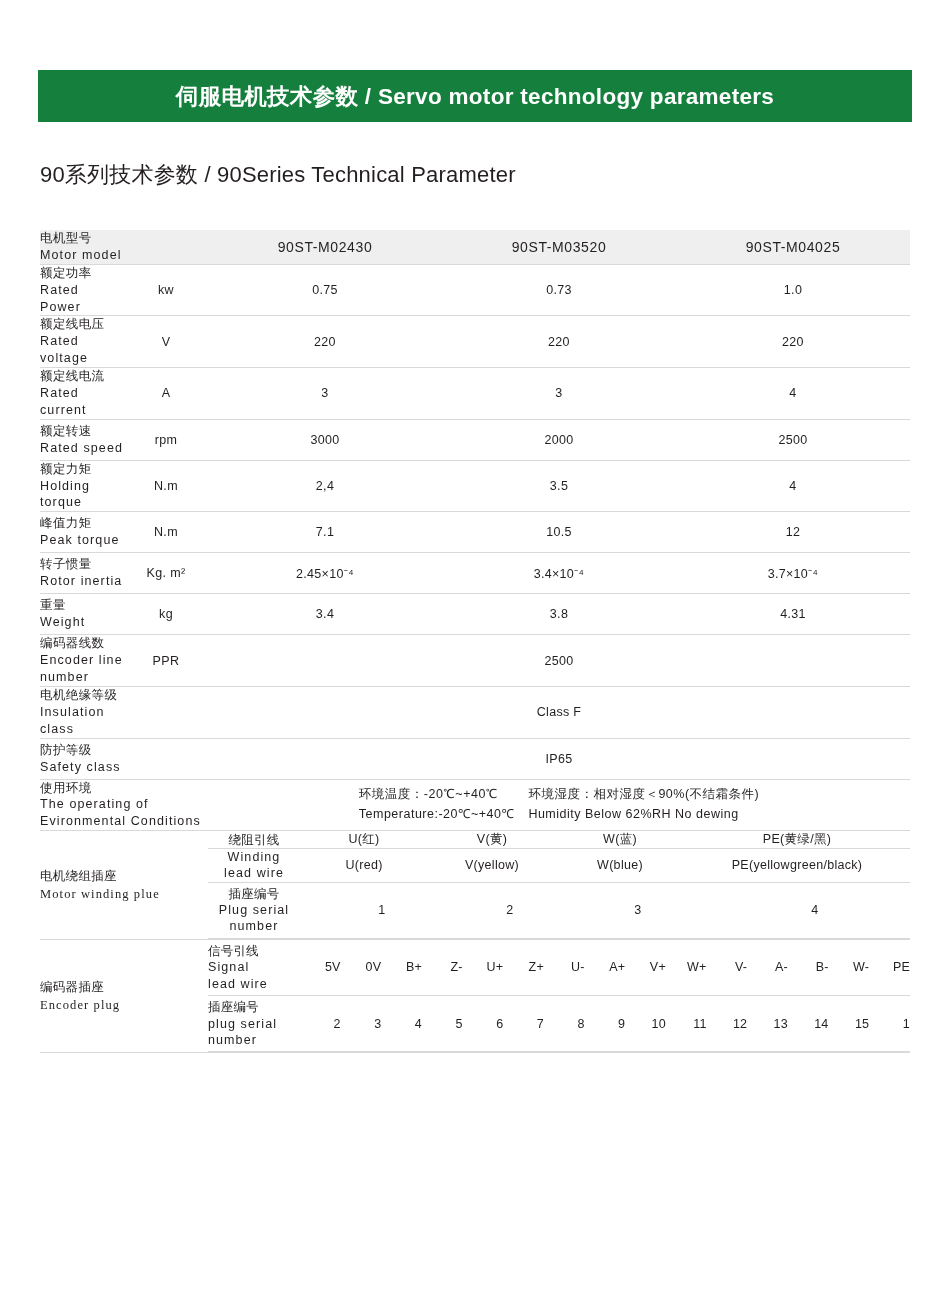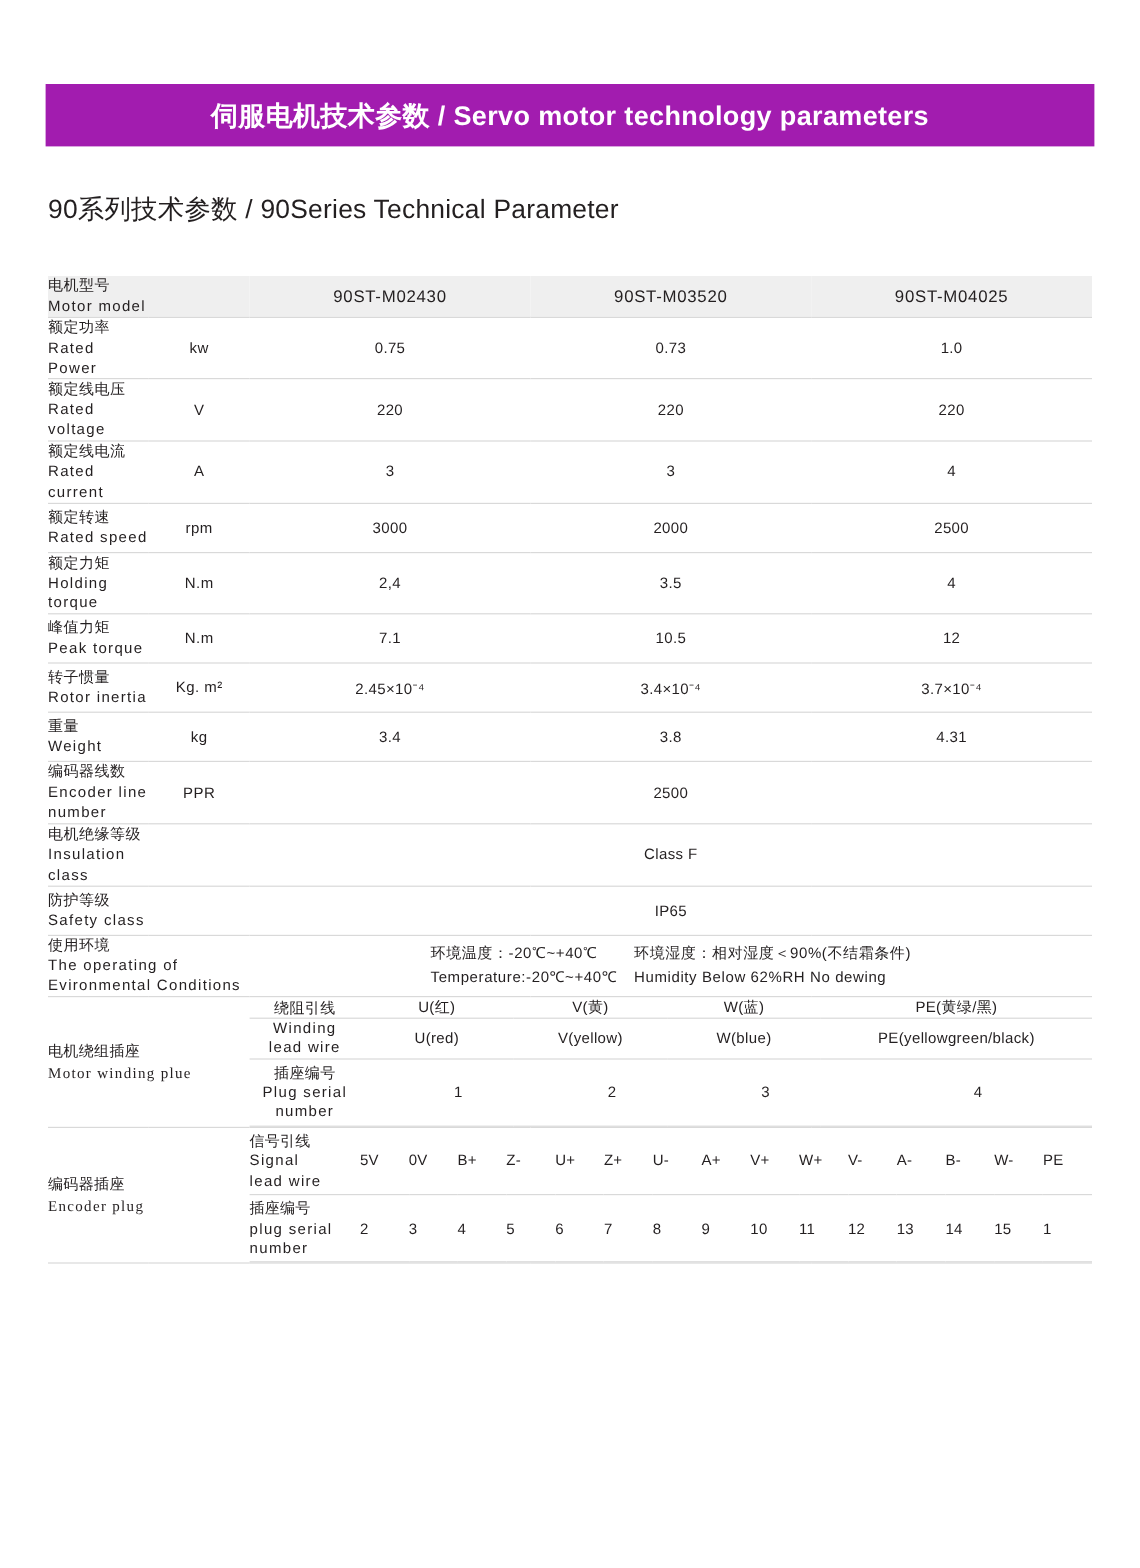--- a/index.html
+++ b/index.html
@@ -16,21 +16,21 @@
     overflow: hidden;
   }
 
   
   .banner {
     position: absolute;
     left: 38px;
     top: 70px;
     width: 874px;
     height: 52px;
-    background: #a21caf;
+    background: #15803d;
     display: flex;
     align-items: center;
     justify-content: center;
   }
   .banner-text {
     color: #ffffff;
     font-size: 22.5px;
     font-weight: bold;
     letter-spacing: 0.3px;
     white-space: nowrap;
@@ -134,21 +134,21 @@
     border-bottom: 1px solid #d9d9d9;
   }
   .sub-label {
     width: 92px;
     padding: 7px 0 7px 12px;
     line-height: 1.3;
     font-size: 12.5px;
     letter-spacing: 0.3px;
   }
   .wind-vals td { text-align: center; font-size: 13px; letter-spacing: 0.3px; }
-  .enc-vals td { text-align: left; font-size: 11.5px; letter-spacing: 0.2px; }
+  .enc-vals td { text-align: right; font-size: 11.5px; letter-spacing: 0.2px; }
   .tall { height: 56px; }
   .nowrap { white-space: nowrap; margin-left: 24px; }
 </style>
 </head>
 <body>
 
 <div class="banner">
   <div class="banner-text">伺服电机技术参数 / Servo motor technology parameters</div>
 </div>
 

